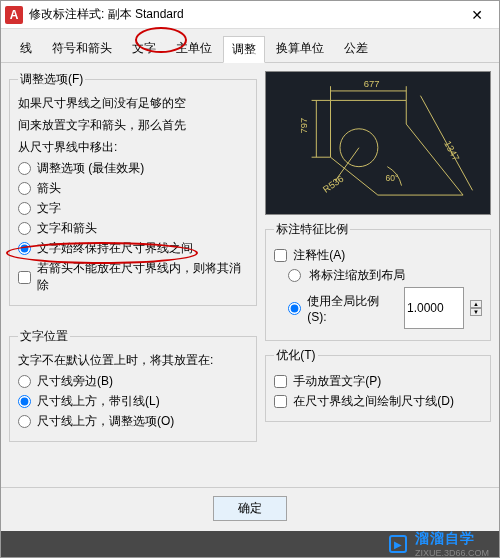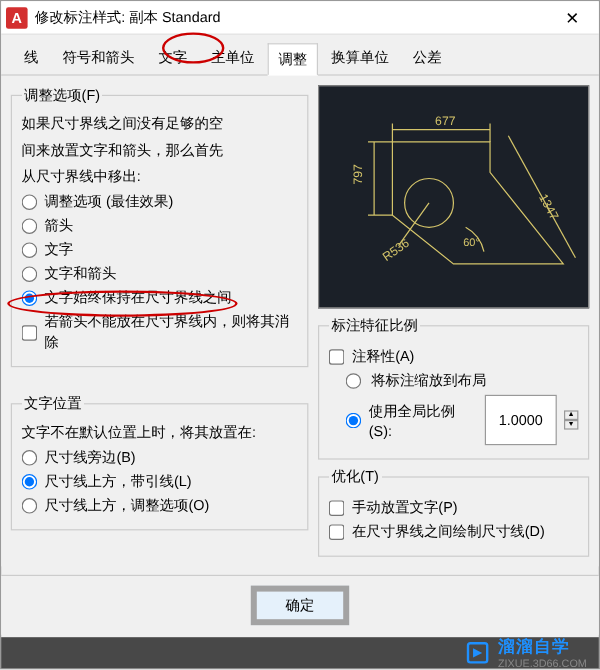--- a/index.html
+++ b/index.html
@@ -14,28 +14,28 @@
   .tab.active { background: #fff; border: 1px solid #ccc; border-bottom: 1px solid #fff; position: relative; top: 1px; }
   .tab-ellipse { position: absolute; border: 2px solid #cc0000; border-radius: 50%; pointer-events: none; }
   .content { display: flex; padding: 8px; gap: 8px; background: #f0f0f0; }
   .col-left { flex: 1.1; display: flex; flex-direction: column; gap: 22px; }
   .col-right { flex: 1; display: flex; flex-direction: column; gap: 6px; }
   fieldset { border: 1px solid #ccc; padding: 6px 8px 8px 8px; margin: 0; background: #f0f0f0; }
   legend { font-size: 12px; padding: 0 2px; }
   .desc { font-size: 12px; line-height: 1.5; margin-bottom: 4px; }
   .radio-row, .check-row { display: flex; align-items: center; margin: 3px 0; font-size: 12px; gap: 4px; }
   input[type="radio"], input[type="checkbox"] { margin: 0 2px 0 0; }
-  .preview { width: 100%; height: 186px; background: #1b2028; border: 1px solid #888; position: relative; }
+  .preview { width: 100%; height: 144px; background: #1b2028; border: 1px solid #888; position: relative; }
   .preview svg { width: 100%; height: 100%; }
   .scale-row { display: flex; align-items: center; margin: 3px 0 3px 14px; gap: 6px; }
-  .scale-input { width: 60px; border: 1px solid #999; text-align: center; padding: 13px 2px; font-size: 12px; background: #fff; margin-left: auto; }
+  .scale-input { width: 60px; border: 1px solid #999; text-align: left; padding: 13px 2px; font-size: 12px; background: #fff; margin-left: auto; }
   .spinner { display: flex; flex-direction: column; }
   .spin-btn { width: 12px; height: 8px; font-size: 6px; line-height: 6px; border: 1px solid #999; background: #eee; text-align: center; cursor: pointer; }
   .btnbar { position: absolute; bottom: 28px; left: 0; right: 0; border-top: 1px solid #ccc; padding: 8px; display: flex; justify-content: center; gap: 20px; background: #f0f0f0; }
-  .btn { padding: 3px 24px; border: 5px solid #a3a3a3; background: #e5f1fb; cursor: pointer; font-size: 12px; }
+  .btn { padding: 3px 24px; border: 1px solid #a3a3a3; background: #e5f1fb; cursor: pointer; font-size: 12px; }
   .watermark-bar { position: absolute; bottom: 0; left: 0; right: 0; height: 26px; background: rgba(0,0,0,0.7); display: flex; align-items: center; justify-content: flex-end; padding: 0 10px; color: #fff; gap: 8px; }
   .wm-logo { width: 18px; height: 18px; border: 2px solid #1e90ff; color: #1e90ff; font-size: 10px; display: flex; align-items: center; justify-content: center; border-radius: 3px; }
   .wm-text { font-size: 14px; color: #1e90ff; font-weight: bold; letter-spacing: 1px; }
   .wm-url { font-size: 9px; color: #888; }
   .highlight-ellipse { position: absolute; border: 2px solid #cc0000; border-radius: 50%; pointer-events: none; }
 </style>
 </head>
 <body>
 
 <div class="window">

